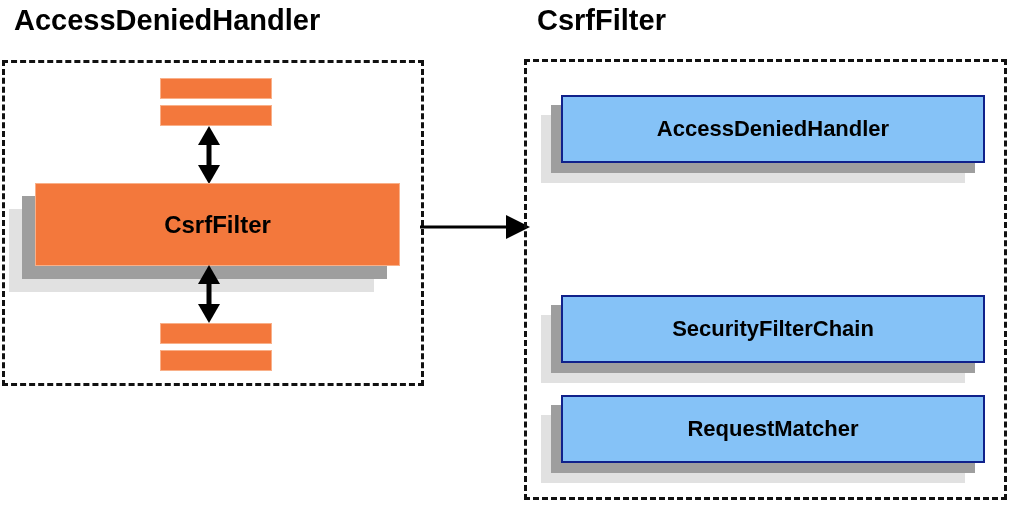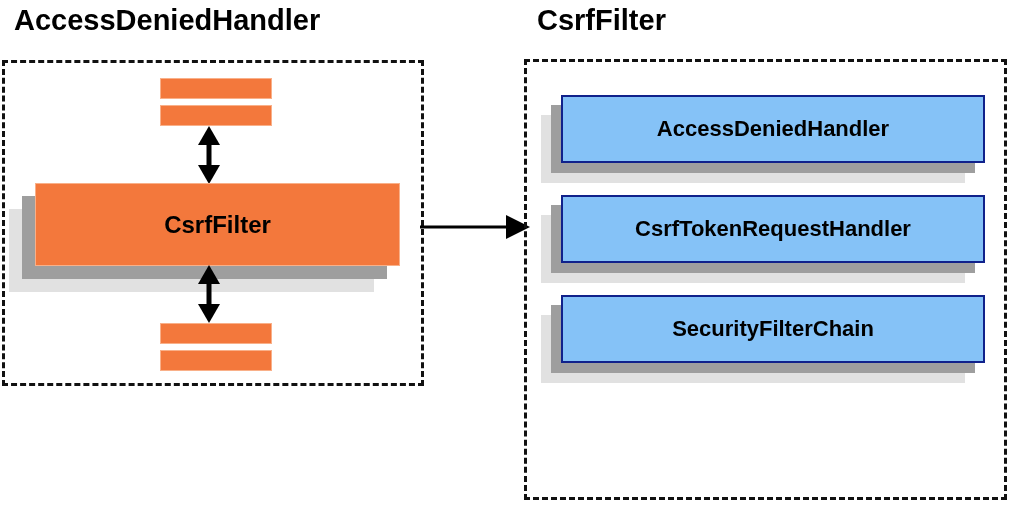--- a/index.html
+++ b/index.html
@@ -153,26 +153,26 @@
   </svg>
 
   <div class="dashed-panel" id="panel-right"></div>
 
   <div class="stack blue-stack blue-0">
     <div class="shade-light"></div>
     <div class="shade-dark"></div>
     <div class="face">AccessDeniedHandler</div>
   </div>
 
-  <div class="stack blue-stack blue-1">
-    <div class="shade-light"></div>
-    <div class="shade-dark"></div>
-    <div class="face">CsrfTokenRequestHandler</div>
-  </div>
 
   <div class="stack blue-stack blue-2">
     <div class="shade-light"></div>
     <div class="shade-dark"></div>
     <div class="face">SecurityFilterChain</div>
   </div>
 
+  <div class="stack blue-stack blue-3">
+    <div class="shade-light"></div>
+    <div class="shade-dark"></div>
+    <div class="face">RequestMatcher</div>
+  </div>
 
 </div>
 
 </body></html>

